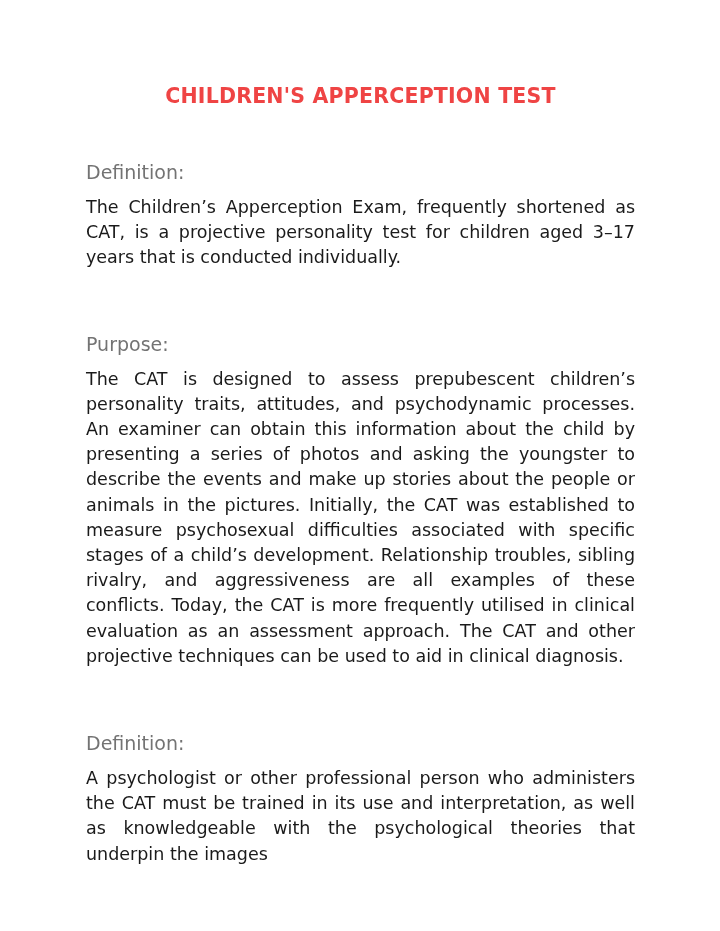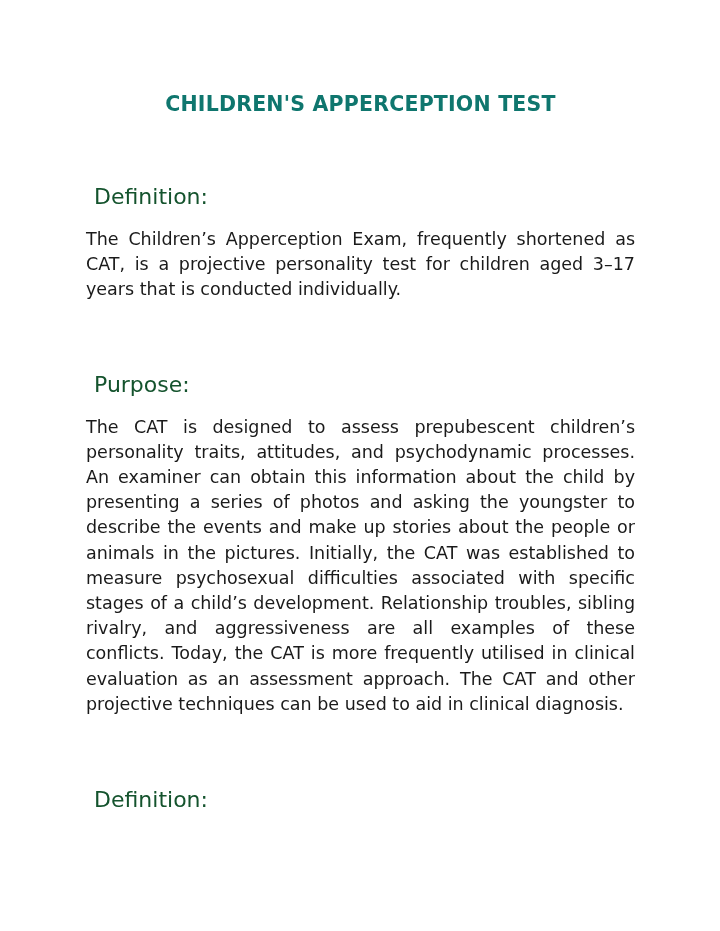--- a/index.html
+++ b/index.html
@@ -28,35 +28,35 @@
     left: 86px;
     top: 0;
     width: 549px;
   }
 
   .doc-title {
     font-size: 20.5px;
     font-weight: bold;
     text-align: center;
     letter-spacing: 0.2px;
-    margin: 8px;
+    margin: 0;
     padding-top: 84px;
-    color: #0f766e;
+    color: #ef4444;
   }
 
   .section {
     margin: 0;
   }
 
   .section-heading {
-    font-size: 22px;
+    font-size: 19px;
     font-weight: normal;
     line-height: 25px;
-    margin: 8px;
-    color: #14532d;
+    margin: 0;
+    color: #737373;
     text-align: left;
   }
 
   .body-text {
     font-size: 17.5px;
     font-weight: normal;
     line-height: 25.2px;
     margin: 0;
     color: #1a1a1a;
     text-align: justify;
@@ -92,16 +92,17 @@
       <p class="section-heading">Purpose:</p>
       <div class="gap-heading-to-body"></div>
       <p class="body-text">The CAT is designed to assess prepubescent children’s personality traits, attitudes, and psychodynamic processes. An examiner can obtain this information about the child by presenting a series of photos and asking the youngster to describe the events and make up stories about the people or animals in the pictures. Initially, the CAT was established to measure psychosexual difficulties associated with specific stages of a child’s development. Relationship troubles, sibling rivalry, and aggressiveness are all examples of these conflicts. Today, the CAT is more frequently utilised in clinical evaluation as an assessment approach. The CAT and other projective techniques can be used to aid in clinical diagnosis.</p>
     </section>
 
     <div class="gap-purpose-to-precaution"></div>
 
     <section class="section">
       <p class="section-heading">Definition:</p>
       <div class="gap-heading-to-body"></div>
+      <p class="body-text">A psychologist or other professional person who administers the CAT must be trained in its use and interpretation, as well as knowledgeable with the psychological theories that underpin the images</p>
     </section>
 
   </div>
 </div>
 
 </body></html>

